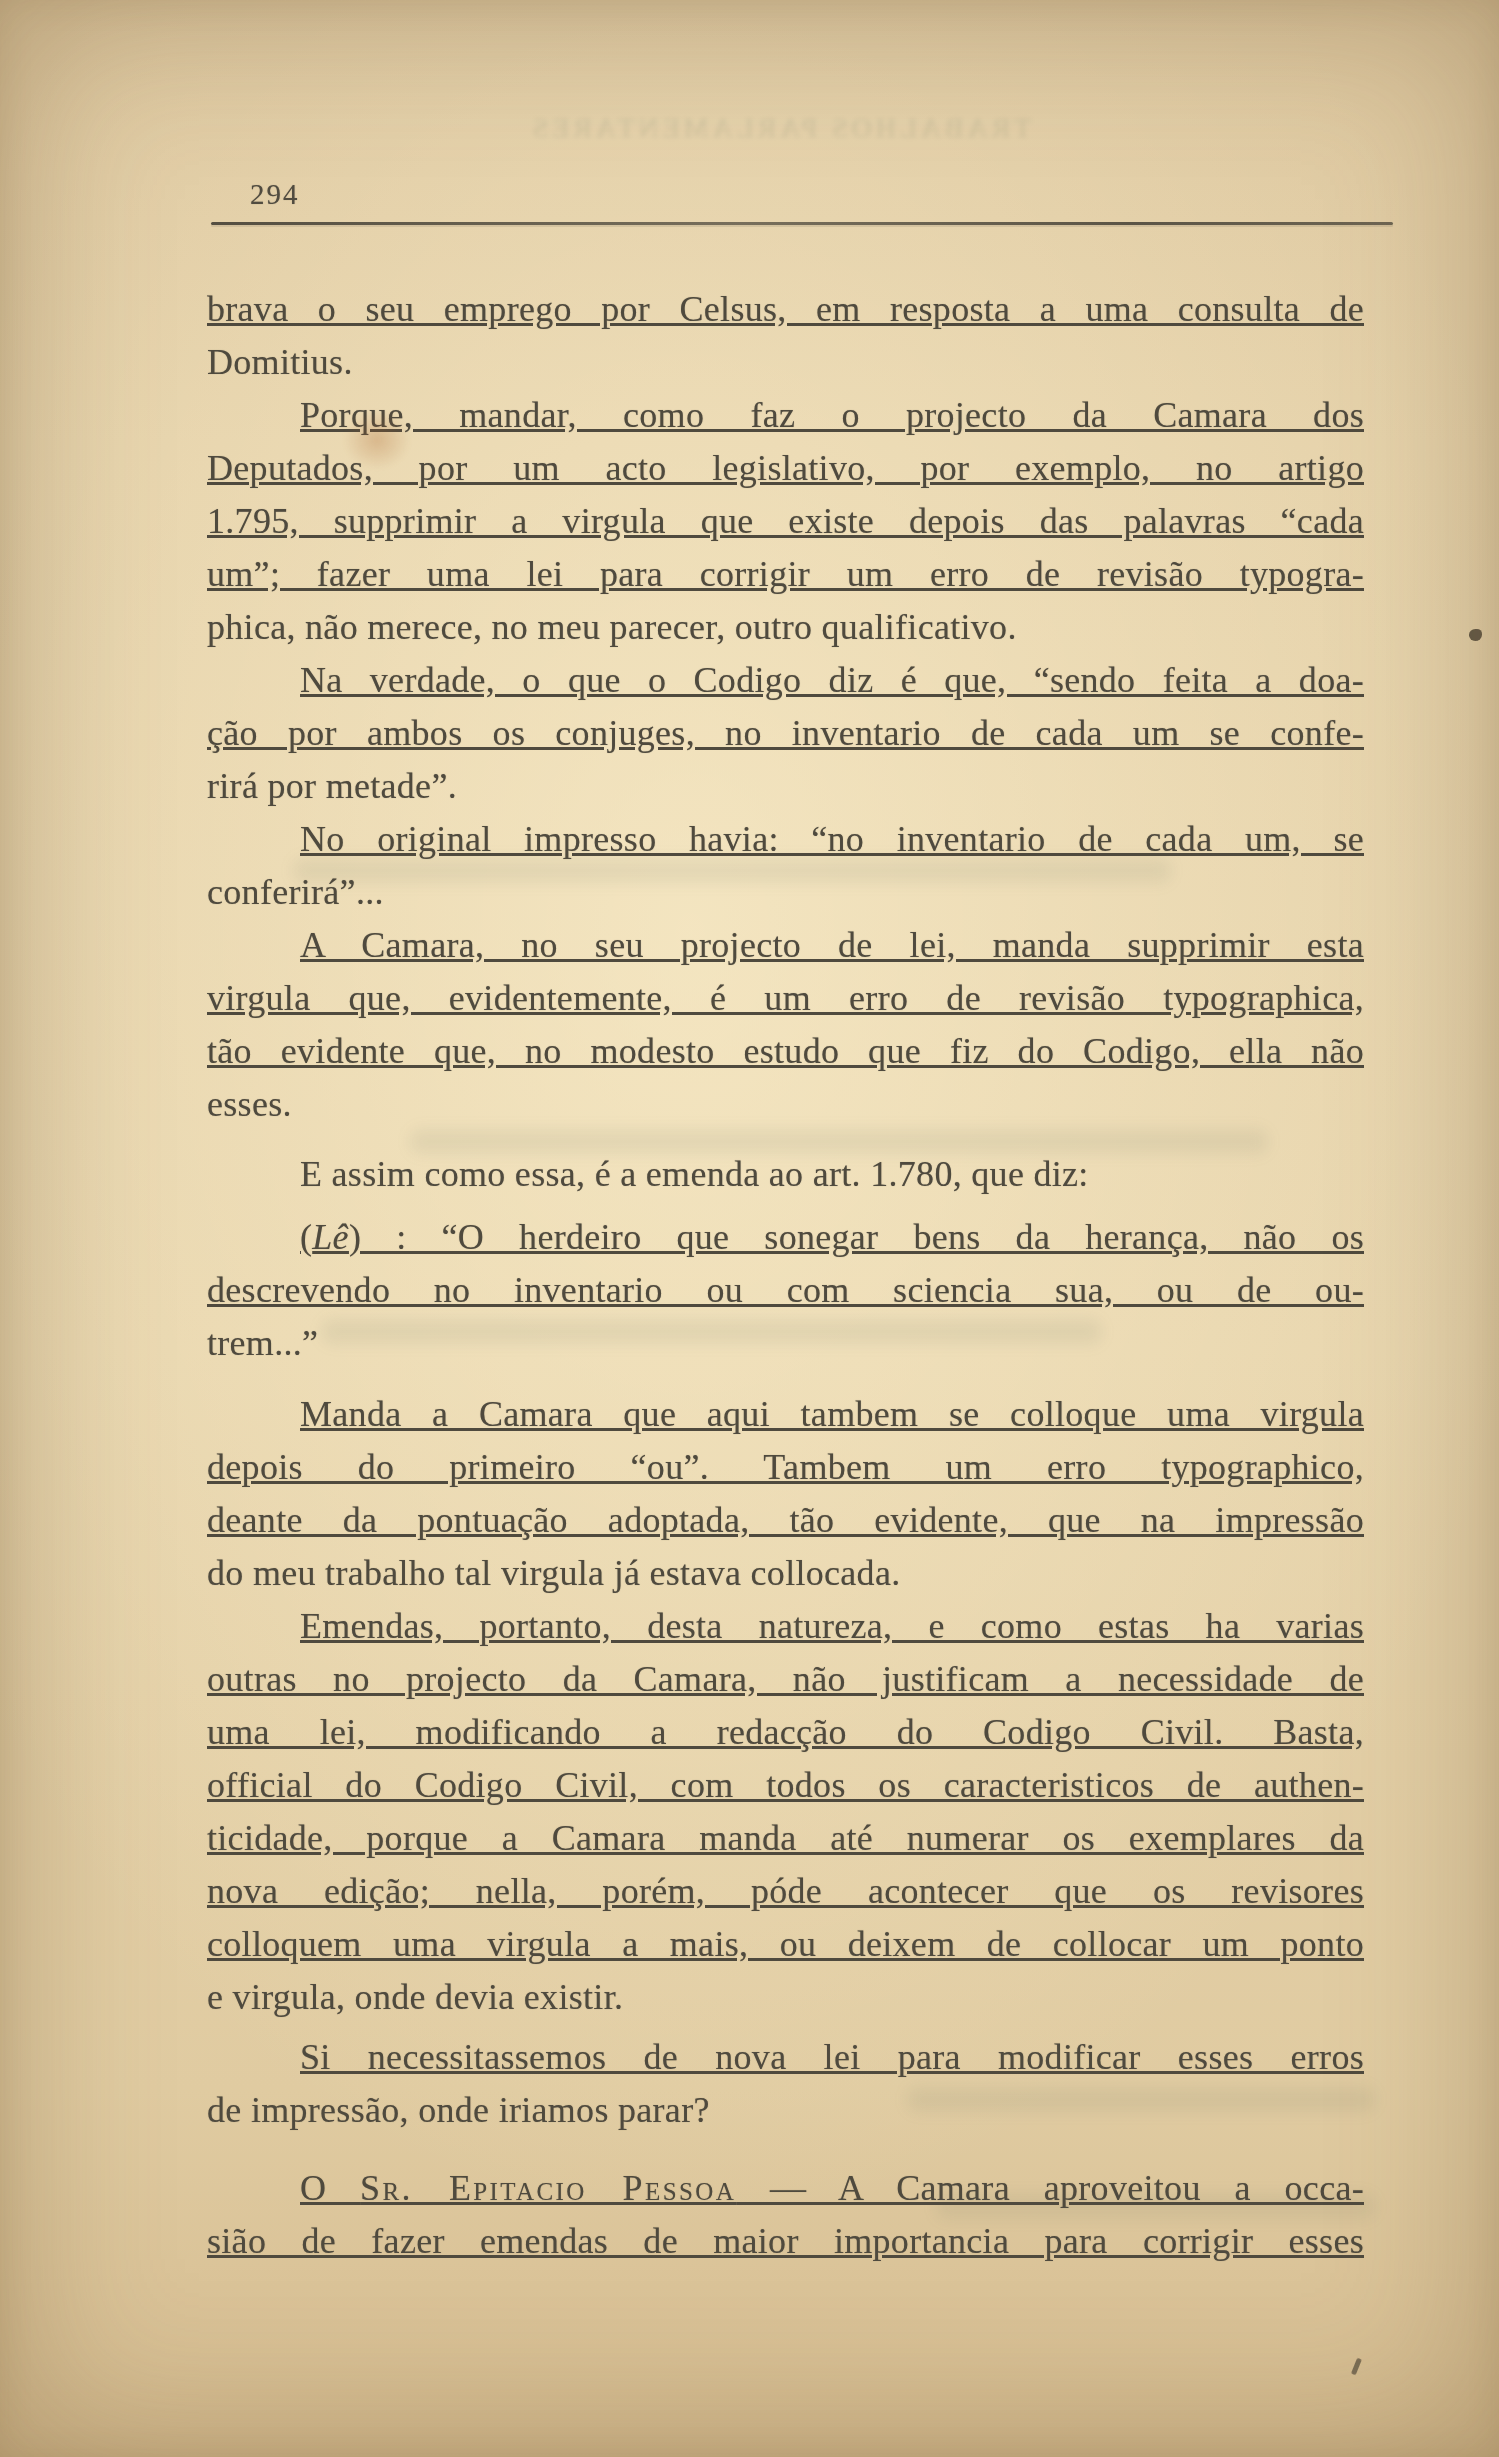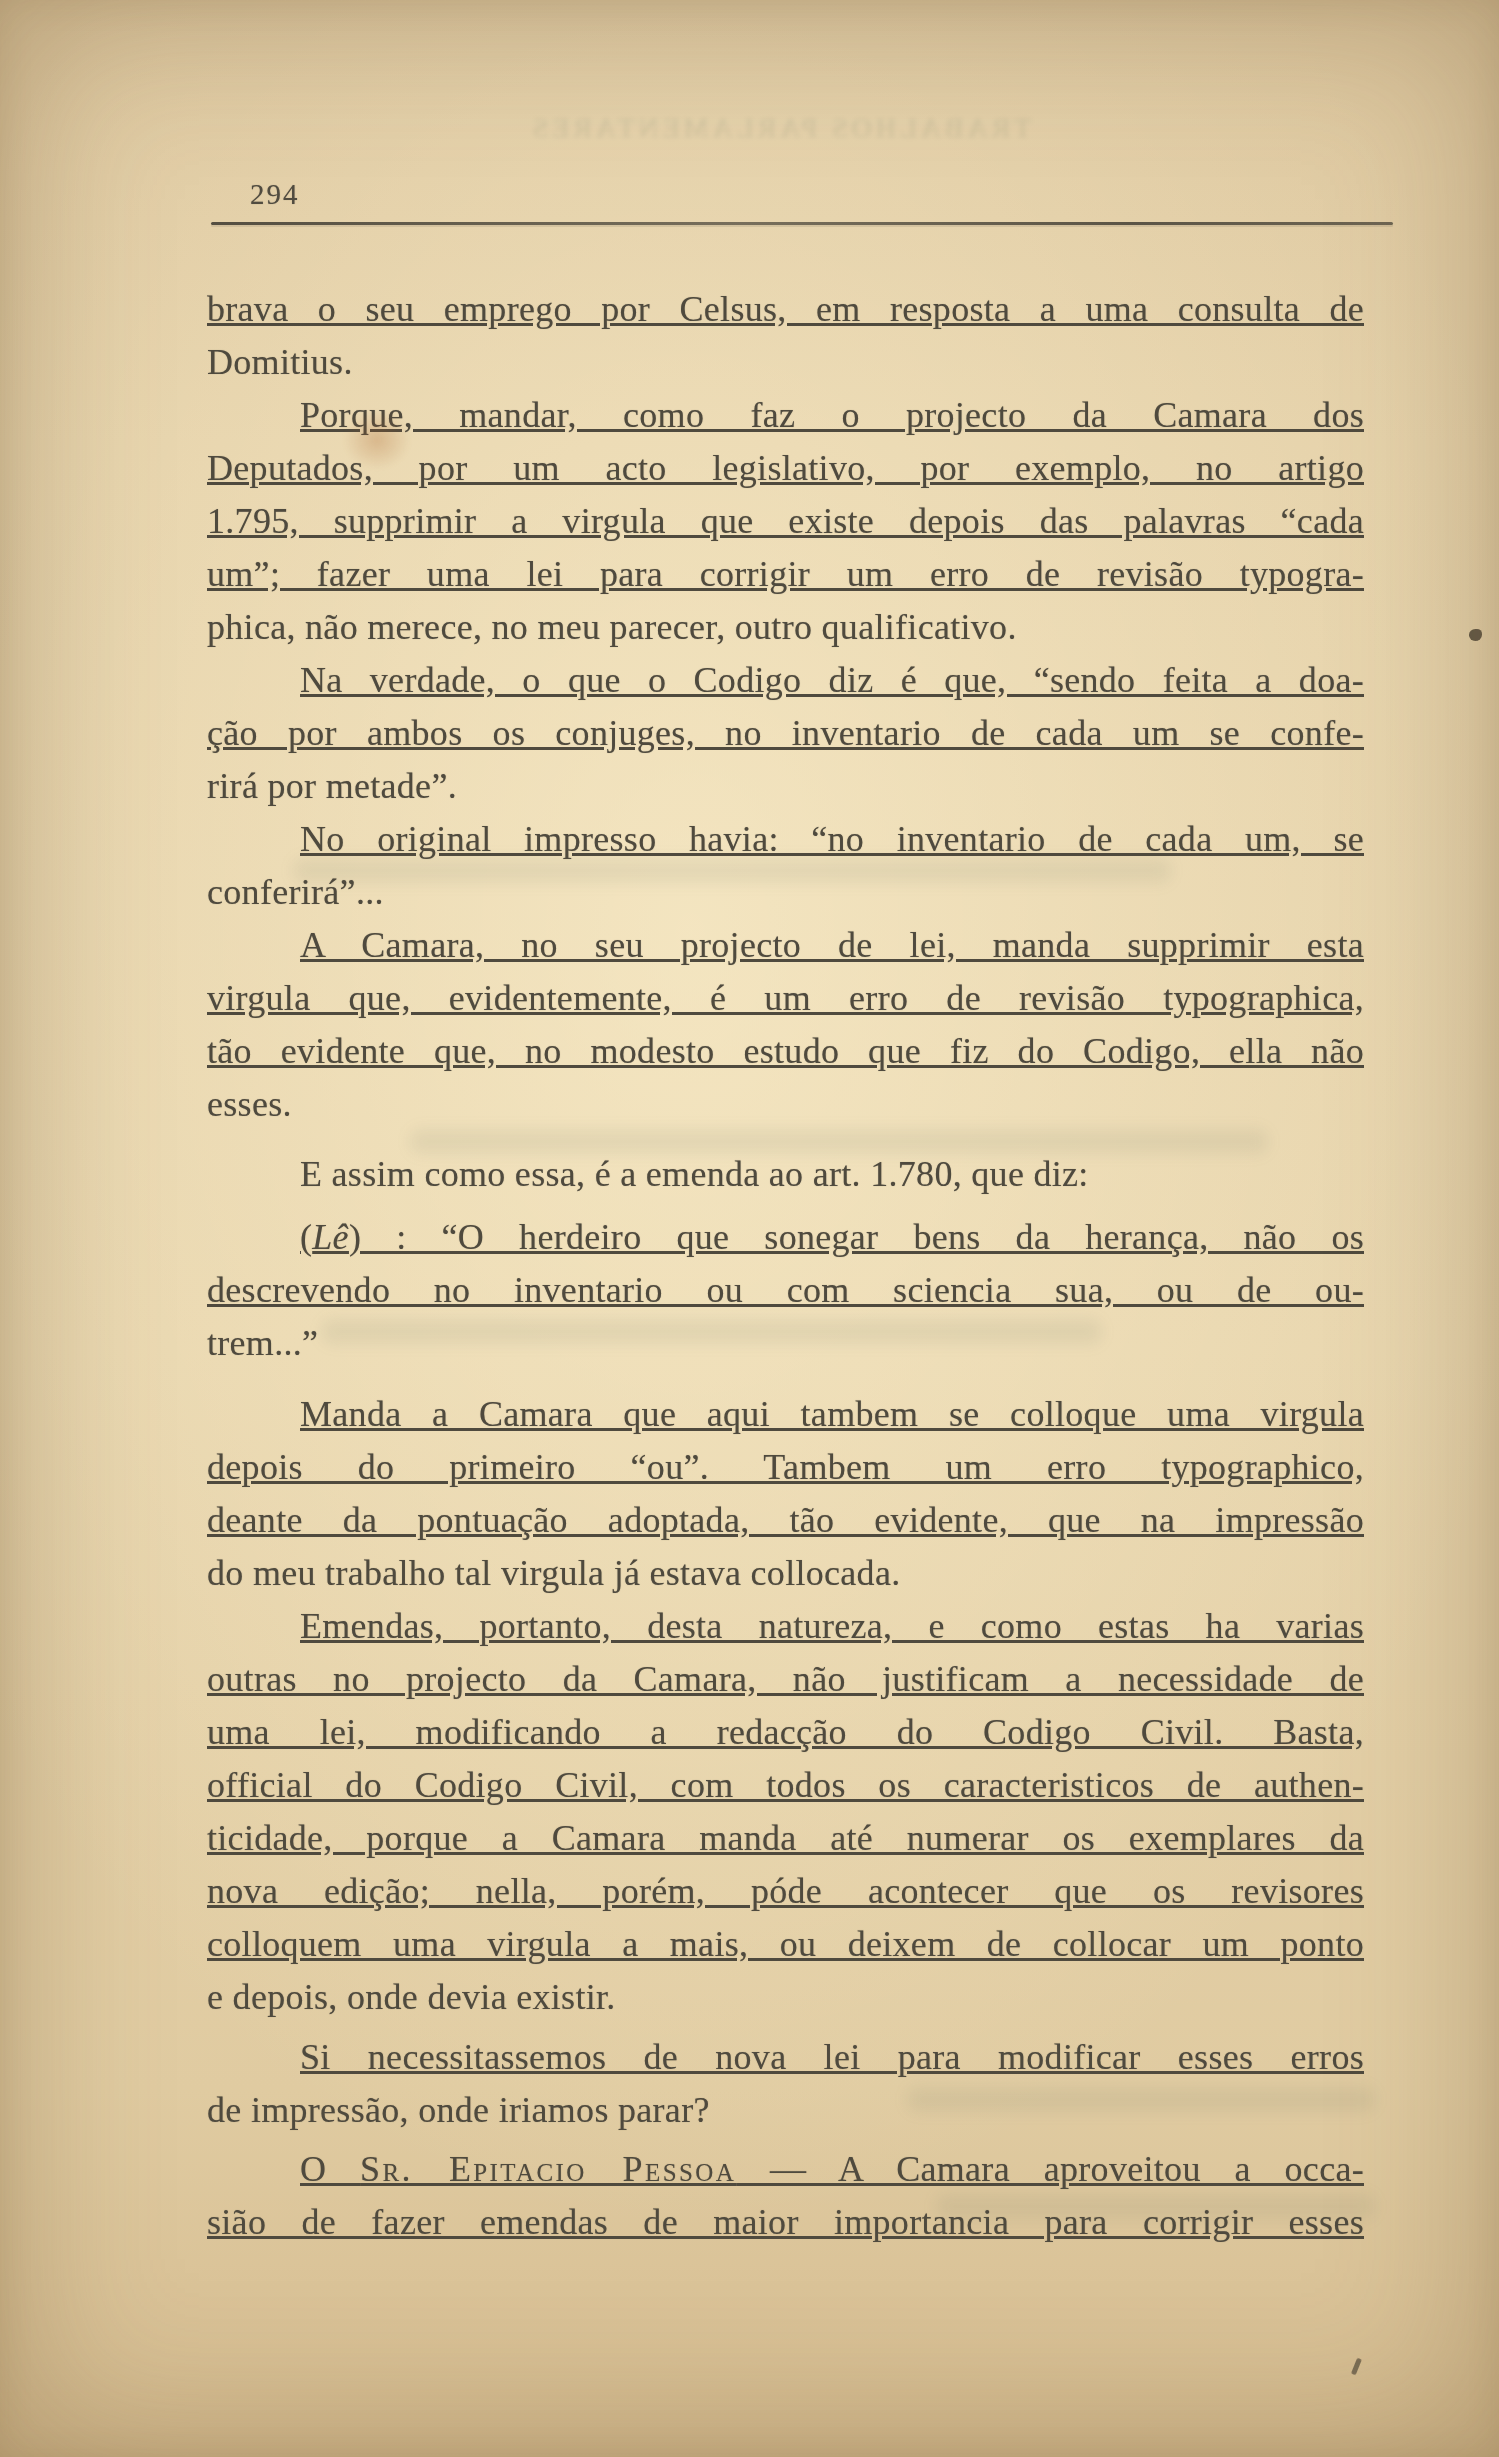--- a/index.html
+++ b/index.html
@@ -122,24 +122,24 @@
       <div class="line just"><span>depois do primeiro “ou”. Tambem um erro typographico,</span></div>
       <div class="line just"><span>deante da pontuação adoptada, tão evidente, que na impressão</span></div>
       <div class="line"><span>do meu trabalho tal virgula já estava collocada.</span></div>
       <div class="line just indent"><span>Emendas, portanto, desta natureza, e como estas ha varias</span></div>
       <div class="line just"><span>outras no projecto da Camara, não justificam a necessidade de</span></div>
       <div class="line just"><span>uma lei, modificando a redacção do Codigo Civil. Basta,</span></div>
       <div class="line just"><span>official do Codigo Civil, com todos os caracteristicos de authen-</span></div>
       <div class="line just"><span>ticidade, porque a Camara manda até numerar os exemplares da</span></div>
       <div class="line just"><span>nova edição; nella, porém, póde acontecer que os revisores</span></div>
       <div class="line just"><span>colloquem uma virgula a mais, ou deixem de collocar um ponto</span></div>
-      <div class="line"><span>e depois, onde devia existir.</span></div>
+      <div class="line"><span>e virgula, onde devia existir.</span></div>
       <div class="line just indent" style="margin-top: 7px;"><span>Si necessitassemos de nova lei para modificar esses erros</span></div>
       <div class="line"><span>de impressão, onde iriamos parar?</span></div>
-      <div class="line just indent" style="margin-top: 6px;"><span>O </span><span class="smallcaps">Sr. Epitacio Pessoa</span><span> — A Camara aproveitou a occa-</span></div>
+      <div class="line just indent" style="margin-top: 25px;"><span>O </span><span class="smallcaps">Sr. Epitacio Pessoa</span><span> — A Camara aproveitou a occa-</span></div>
       <div class="line just"><span>sião de fazer emendas de maior importancia para corrigir esses</span></div>
     </div>
 
   <div class="rust-stain"></div>
   <div class="ink-speck"></div>
   <div class="ink-slash"></div>
 </div>
 
 
 </body></html>

